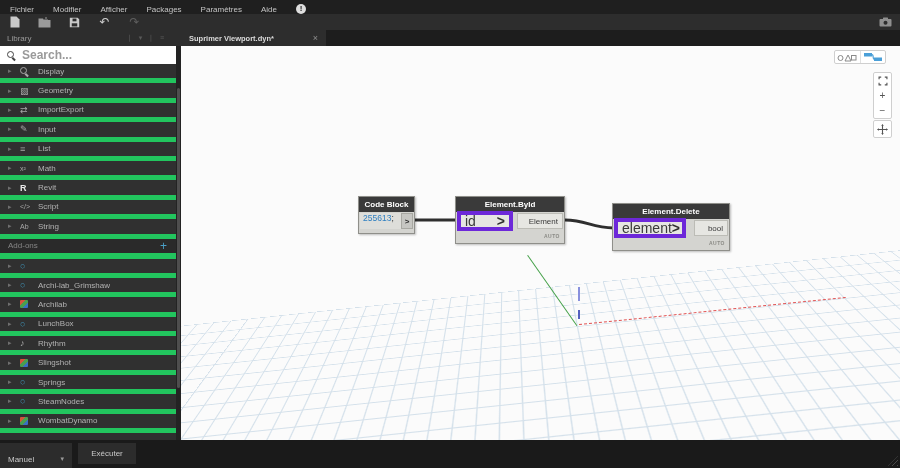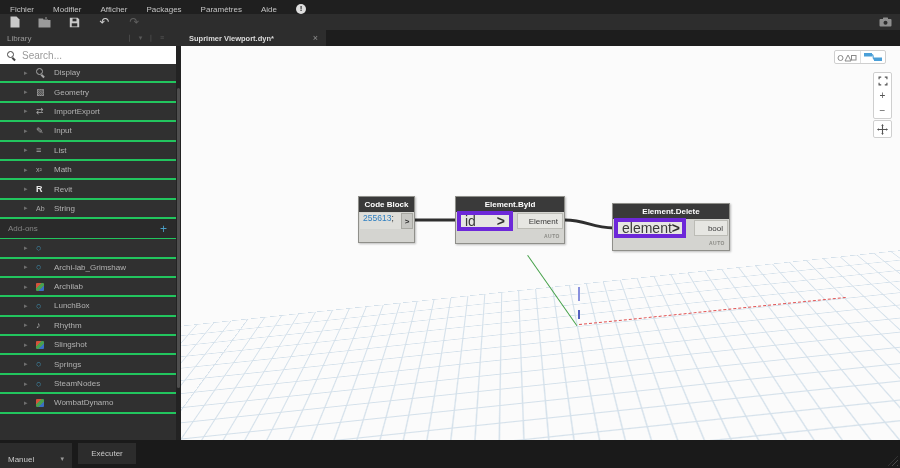--- a/index.html
+++ b/index.html
@@ -20,28 +20,28 @@
 
   
   .main { display:flex; height:410px; }
 
   
   .library { position:relative; width:181px; background:#2f2f2f; flex:none; display:flex; flex-direction:column; }
   .lib-header { height:16px; background:#2d2d2d; display:flex; align-items:center; padding:0 7px; }
   .lib-title { font-size:8px; color:#9a9a9a; }
   .lib-hicons { margin-left:auto; margin-right:8px; color:#5a5a5a; font-size:7px; letter-spacing:2px; }
   .searchbox { height:18px; background:#ffffff; display:flex; align-items:center; padding:0 7px; gap:6px; }
-  .searchbox input { border:none; outline:none; font-size:10px; color:#333; width:120px; font-family:inherit; background:transparent; }
+  .searchbox input { border:none; outline:none; font-size:12px; color:#333; width:120px; font-family:inherit; background:transparent;font-weight:bold; }
   .searchbox input::placeholder { color:#9a9a9a; }
   .lib-rows { }
-  .lib-row { height:19.4px; display:flex; align-items:center; padding:0 24px; border-bottom:2px solid #22c55e; background:#303030; cursor:pointer; }
+  .lib-row { height:19.4px; display:flex; align-items:center; padding:0 8px; border-bottom:5px solid #22c55e; background:#303030; cursor:pointer; }
   .lib-row .expand { color:#6f6f6f; font-size:7px; width:12px; flex:none; }
   .lib-row .licon { width:18px; flex:none; color:#a8a8a8; font-size:9px; display:flex; align-items:center; }
   .lib-row .llabel { font-size:8px; color:#b2b2b2; }
-  .addons-header { height:20px; background:#2a2a2a; display:flex; align-items:center; padding:0 8px; border-bottom:1px solid #22c55e; }
+  .addons-header { height:20px; background:#2a2a2a; display:flex; align-items:center; padding:0 8px; border-bottom:6px solid #22c55e; }
   .addons-header .ah-label { font-size:8px; color:#858585; }
   .addons-header .ah-plus { margin-left:auto; margin-right:6px; color:#4a9fc7; font-size:12px; line-height:1; cursor:pointer; }
   .lib-scrollbar { position:absolute; right:0; top:16px; bottom:0; width:5px; background:#232323; }
   .lib-thumb { position:absolute; top:42px; left:1px; width:3px; height:300px; background:#4e4e4e; border-radius:2px; }
 
   
   .mag { position:relative; display:inline-block; width:9px; height:9px; color:#444; }
   .mag::before { content:""; position:absolute; left:0; top:0; width:5px; height:5px; border:1.4px solid currentColor; border-radius:50%; }
   .mag::after { content:""; position:absolute; left:6px; top:6px; width:3.5px; height:1.5px; background:currentColor; transform:rotate(45deg); transform-origin:0 0; }
   .mag.light { color:#a8a8a8; }
@@ -79,21 +79,21 @@
   .node { position:absolute; z-index:3; background:#d4d4d0; border:1px solid #8f8f8a; box-shadow:1px 1px 2px rgba(0,0,0,.25); }
   .nhead { height:15px; background:#3a3a3a; color:#fff; font-size:8px; font-weight:bold; display:flex; align-items:center; justify-content:center; white-space:nowrap; }
   .nports { height:18px; display:flex; align-items:center; justify-content:space-between; padding:1px 1px; }
   .pin { height:20px; background:#e6e6e2; border:4px solid #6d28d9; display:flex; align-items:center; font-size:14px; color:#3a3a3a; padding:0 4px; }
   .pin .pname { flex:1; }
   .pin .chev { font-weight:bold; color:#2e2e2e; }
   .pout { height:16px; background:#e6e6e2; border:1px solid #bcbcb6; display:flex; align-items:center; justify-content:flex-end; font-size:8px; color:#3a3a3a; padding:0 4px; }
   .nfoot { height:12px; display:flex; align-items:center; justify-content:flex-end; padding:0 4px; }
   .lacing { font-size:5px; font-weight:bold; color:#8a8a85; letter-spacing:.5px; }
 
-  .node-codeblock { width:57px; height:47px; }
+  .node-codeblock { width:57px; height:38px; }
   .cb-row { height:16px; display:flex; align-items:center; margin:1px; }
   .cb-code { flex:1; font-size:8.5px; padding-left:3px; color:#333; background:#dededa; height:16px; display:flex; align-items:flex-start; }
   .cb-num { color:#2e7fc1; }
   .cb-out { width:12px; height:16px; background:#c6c6c2; border:1px solid #a8a8a2; font-size:8px; font-weight:bold; color:#2e2e2e; display:flex; align-items:center; justify-content:center; }
 
   .node-byid { width:110px; height:48px; left:274px; top:150px; }
   .node-byid .pin { width:56px; }
   .node-byid .pout { width:46px; }
   .node-delete { width:118px; height:48px; left:431px; top:157px; }
   .node-delete .pin { width:72px; }
@@ -226,20 +226,27 @@
           <div class="lib-row">
             <span class="expand">▸</span>
             <span class="licon">
               <span class="revit-g">R</span>
             </span>
             <span class="llabel">Revit</span>
           </div>
           <div class="lib-row">
             <span class="expand">▸</span>
             <span class="licon">
+              <span class="small-g">&lt;/&gt;</span>
+            </span>
+            <span class="llabel">Script</span>
+          </div>
+          <div class="lib-row">
+            <span class="expand">▸</span>
+            <span class="licon">
               <span class="small-g">Ab</span>
             </span>
             <span class="llabel">String</span>
           </div>
         </div>
       <div class="addons-header">
         <span class="ah-label">Add-ons</span>
         <span class="ah-plus">+</span>
       </div>
       <div class="lib-rows" id="lib-addons">

